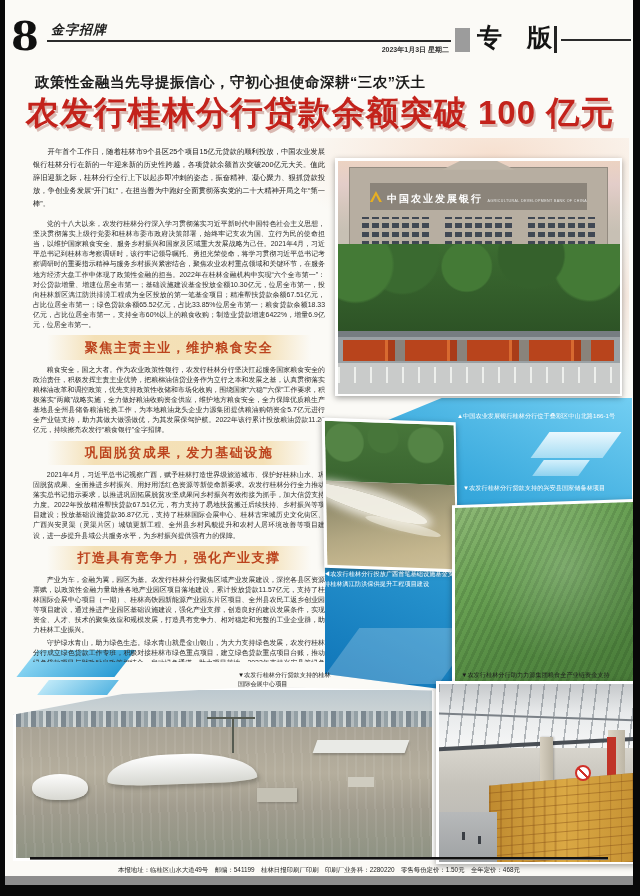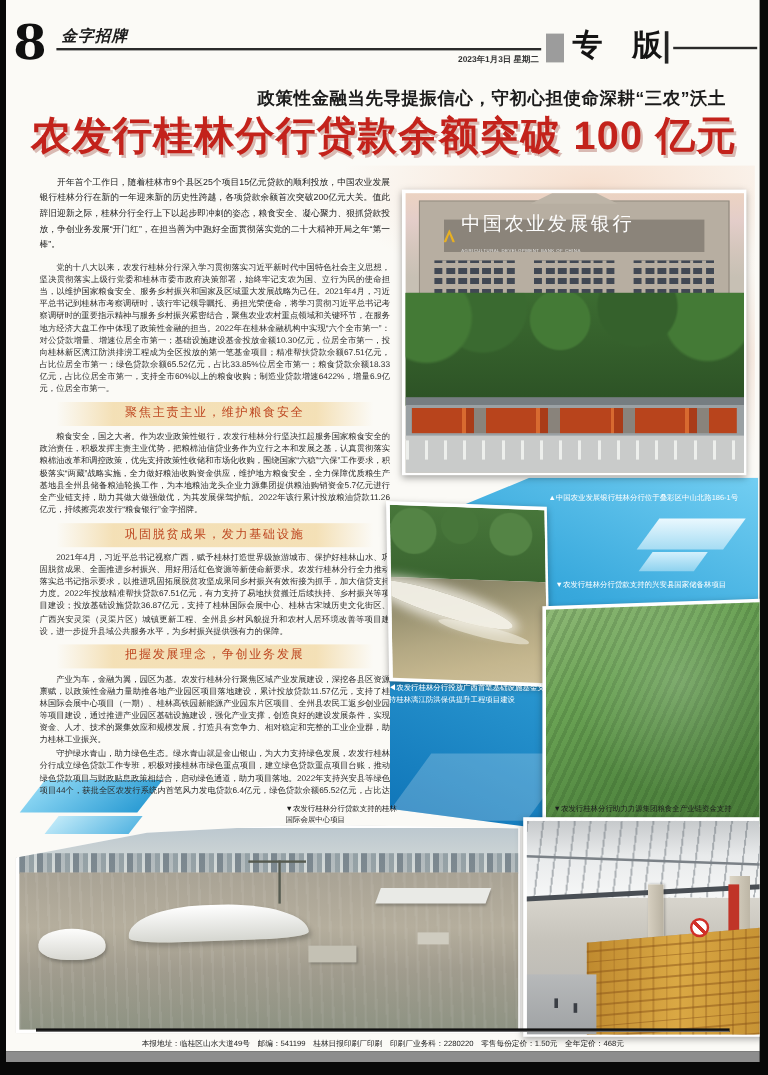--- a/index.html
+++ b/index.html
@@ -14,37 +14,37 @@
   .pagenum { position:absolute; left:6px; top:12px; font-size:40px; font-weight:900; color:#101010; font-family:"DejaVu Serif", serif; }
   .masthead { position:absolute; left:46px; top:21px; font-size:13px; font-weight:bold; font-style:italic; color:#1d1d1d; font-family:"DejaVu Serif", serif; letter-spacing:1px; }
   .head-rule { position:absolute; left:42px; top:40px; width:404px; height:2px; background:#2b2b2b; }
   .head-date { position:absolute; left:290px; top:45px; width:154px; text-align:right; font-size:7px; font-weight:bold; color:#333; }
   .head-block { position:absolute; left:450px; top:28px; width:15px; height:24px; background:#9c9c9c; }
   .section-label { position:absolute; left:472px; top:21px; font-size:25px; font-weight:900; color:#141414; letter-spacing:9px; white-space:nowrap; }
   .head-vbar { position:absolute; left:549px; top:26px; width:3px; height:27px; background:#242424; }
   .head-rule2 { position:absolute; left:556px; top:39px; width:70px; height:2px; background:#2b2b2b; }
 
   
-  .kicker { position:absolute; left:30px; top:73px; width:570px; text-align:right; font-size:14.5px; font-weight:bold; color:#1b1b1b; letter-spacing:0.5px; }
+  .kicker { position:absolute; left:30px; top:73px; width:570px; text-align:left; font-size:14.5px; font-weight:bold; color:#1b1b1b; letter-spacing:0.5px; }
   .headline { position:absolute; left:15px; top:91px; width:600px; text-align:center; font-size:33px; font-weight:900; color:#c3221b; letter-spacing:1px; white-space:nowrap; text-shadow:2px 2.5px 0 rgba(155,65,55,0.35); }
 
   
   .content-bg { position:absolute; left:8px; top:138px; width:616px; height:564px;
     background:
       radial-gradient(ellipse 300px 130px at 78% 3%, rgba(242,198,170,0.5), transparent 70%),
       radial-gradient(ellipse 180px 120px at 100% 28%, rgba(240,205,185,0.35), transparent 70%);
   }
 
   
   .col-left { position:absolute; left:28px; top:146px; width:292px; height:516px; overflow:hidden;
     font-size:6.9px; line-height:1.47; color:#2b2b2b; text-align:justify; word-break:break-all; }
   .intro { font-size:7.3px; line-height:1.78; text-indent:2em; margin-bottom:8px; color:#222; }
   .byline { font-size:7.2px; margin-bottom:6px; color:#1f1f1f; }
   .col-left p.body { margin-bottom:2px; text-indent:2em; }
-  .sec-heading { margin:5px 14px 5px; text-align:center; font-size:10px; font-weight:normal; color:#bc431d; letter-spacing:1.5px; padding:2.5px 0;
+  .sec-heading { margin:5px 14px 5px; text-align:center; font-size:13px; font-weight:bold; color:#bc431d; letter-spacing:1.5px; padding:2.5px 0;
     background:linear-gradient(90deg, rgba(238,203,130,0) 0%, rgba(238,203,130,0.55) 18%, rgba(238,203,130,0.55) 82%, rgba(238,203,130,0) 100%); }
 
   
   .blue-panel { position:absolute; left:320px; top:398px; width:307px; height:300px; z-index:1;
     background:linear-gradient(205deg, #72cef2 0%, #37a8dc 38%, #0d72b6 100%);
     clip-path:polygon(0 16%, 38% 0, 100% 0, 100% 88%, 60% 100%, 0 92%); }
   .bp-shape { position:absolute; transform:skewX(-36deg); }
   .bp-s1 { right:20px; top:34px; width:72px; height:26px; background:linear-gradient(180deg,#eaf8fe,#a5dcf3); }
   .bp-s2 { right:48px; top:62px; width:46px; height:16px; background:linear-gradient(180deg,#d3f0fc,#8fd2ef); }
   .bp-s3 { left:14px; bottom:14px; width:120px; height:56px; background:rgba(255,255,255,0.22); }
@@ -55,21 +55,21 @@
   .photo-inner { position:relative; width:100%; height:100%; overflow:hidden; }
   .layer { position:absolute; }
 
   
   .photo-bank { left:330px; top:158px; width:287px; height:238px; }
   .bk-inner { background:linear-gradient(180deg,#ecd3c2 0%,#e3cdc9 10%,#d4c6bc 20%,#c7c0b4 30%); }
   .bk-building { left:4%; right:4%; top:3%; height:48%; background:#b7aea1; box-shadow:inset 0 0 0 1px rgba(80,75,65,0.35); }
   .bk-pediment { left:36%; top:-14%; width:28%; height:16%; background:#bdb4a7; clip-path:polygon(0 100%, 50% 0, 100% 100%); }
   .bk-sign { left:8%; top:14%; width:84%; height:24%; background:#8b847a; display:flex; align-items:center; justify-content:center; gap:5px; }
   .bk-logo { width:12px; height:11px; background:#e8b021; clip-path:polygon(50% 0, 100% 100%, 78% 100%, 50% 38%, 22% 100%, 0 100%); }
-  .bk-sign-cn { font-size:16px; color:#fdfdfd; font-weight:normal; letter-spacing:2px; white-space:nowrap; line-height:1.1; }
+  .bk-sign-cn { font-size:10px; color:#fdfdfd; font-weight:bold; letter-spacing:2px; white-space:nowrap; line-height:1.1; }
   .bk-sign-en { font-size:3.6px; color:#e6e6e4; letter-spacing:0.4px; white-space:nowrap; }
   .bk-win { top:44%; height:50%; background-image:
       repeating-linear-gradient(90deg, transparent 0 7px, #b7aea1 7px 10px),
       repeating-linear-gradient(0deg, rgba(44,54,70,0.85) 0 5px, transparent 5px 9px); }
   .bk-win.l { left:5%; width:26%; } .bk-win.c { left:37%; width:26%; } .bk-win.r { right:5%; width:26%; }
   .bk-trees { left:-2%; right:-2%; top:36%; height:40%;
     background-image:
       radial-gradient(circle at 8% 22%, #447a36 13%, transparent 14%),
       radial-gradient(circle at 24% 14%, #3a6a30 15%, transparent 16%),
       radial-gradient(circle at 46% 24%, #447a36 14%, transparent 15%),
@@ -187,30 +187,30 @@
       <div class="bp-shape bp-s1"></div>
       <div class="bp-shape bp-s2"></div>
       <div class="bp-shape bp-s3"></div>
       <div class="bp-shape bp-s4"></div>
     </div>
 
     <div class="deco deco-a"></div>
     <div class="deco deco-b"></div>
 
     <div class="col-left">
-      <p class="intro">开年首个工作日，随着桂林市9个县区25个项目15亿元贷款的顺利投放，中国农业发展银行桂林分行在新的一年迎来新的历史性跨越，各项贷款余额首次突破200亿元大关。值此辞旧迎新之际，桂林分行全行上下以起步即冲刺的姿态，粮食安全、凝心聚力、狠抓贷款投放，争创业务发展“开门红”，在担当善为中跑好全面贯彻落实党的二十大精神开局之年“第一棒”。</p>
+      <p class="intro">开年首个工作日，随着桂林市9个县区25个项目15亿元贷款的顺利投放，中国农业发展银行桂林分行在新的一年迎来新的历史性跨越，各项贷款余额首次突破200亿元大关。值此辞旧迎新之际，桂林分行全行上下以起步即冲刺的姿态，振奋精神、凝心聚力、狠抓贷款投放，争创业务发展“开门红”，在担当善为中跑好全面贯彻落实党的二十大精神开局之年“第一棒”。</p>
       <p class="body">党的十八大以来，农发行桂林分行深入学习贯彻落实习近平新时代中国特色社会主义思想，坚决贯彻落实上级行党委和桂林市委市政府决策部署，始终牢记支农为国、立行为民的使命担当，以维护国家粮食安全、服务乡村振兴和国家及区域重大发展战略为己任。2021年4月，习近平总书记到桂林市考察调研时，该行牢记领导嘱托、勇担光荣使命，将学习贯彻习近平总书记考察调研时的重要指示精神与服务乡村振兴紧密结合，聚焦农业农村重点领域和关键环节，在服务地方经济大盘工作中体现了政策性金融的担当。2022年在桂林金融机构中实现“六个全市第一”：对公贷款增量、增速位居全市第一；基础设施建设基金投放金额10.30亿元，位居全市第一，投向桂林新区漓江防洪排涝工程成为全区投放的第一笔基金项目；精准帮扶贷款余额67.51亿元，占比位居全市第一；绿色贷款余额65.52亿元，占比33.85%位居全市第一；粮食贷款余额18.33亿元，占比位居全市第一，支持全市60%以上的粮食收购；制造业贷款增速6422%，增量6.9亿元，位居全市第一。</p>
 
       <h3 class="sec-heading">聚焦主责主业，维护粮食安全</h3>
       <p class="body">粮食安全，国之大者。作为农业政策性银行，农发行桂林分行坚决扛起服务国家粮食安全的政治责任，积极发挥主责主业优势，把粮棉油信贷业务作为立行之本和发展之基，认真贯彻落实粮棉油改革和调控政策，优先支持政策性收储和市场化收购，围绕国家“六稳”“六保”工作要求，积极落实“两藏”战略实施，全力做好粮油收购资金供应，维护地方粮食安全，全力保障优质粮生产基地县全州县储备粮油轮换工作，为本地粮油龙头企业力源集团提供粮油购销资金5.7亿元进行全产业链支持，助力其做大做强做优，为其发展保驾护航。2022年该行累计投放粮油贷款11.26亿元，持续擦亮农发行“粮食银行”金字招牌。</p>
 
       <h3 class="sec-heading">巩固脱贫成果，发力基础设施</h3>
       <p class="body">2021年4月，习近平总书记视察广西，赋予桂林打造世界级旅游城市、保护好桂林山水、巩固脱贫成果、全面推进乡村振兴、用好用活红色资源等新使命新要求。农发行桂林分行全力推动落实总书记指示要求，以推进巩固拓展脱贫攻坚成果同乡村振兴有效衔接为抓手，加大信贷支持力度。2022年投放精准帮扶贷款67.51亿元，有力支持了易地扶贫搬迁后续扶持、乡村振兴等项目建设；投放基础设施贷款36.87亿元，支持了桂林国际会展中心、桂林古宋城历史文化街区、广西兴安灵渠（灵渠片区）城镇更新工程、全州县乡村风貌提升和农村人居环境改善等项目建设，进一步提升县域公共服务水平，为乡村振兴提供强有力的保障。</p>
 
-      <h3 class="sec-heading">把握发展理念，争创业务发展</h3>
+      <h3 class="sec-heading">打造具有竞争力，强化产业支撑</h3>
       <p class="body">产业为车，金融为翼，园区为基。农发行桂林分行聚焦区域产业发展建设，深挖各县区资源禀赋，以政策性金融力量助推各地产业园区项目落地建设，累计投放贷款11.57亿元，支持了桂林国际会展中心项目（一期）、桂林高铁园新能源产业园东片区项目、全州县农民工返乡创业园等项目建设，通过推进产业园区基础设施建设，强化产业支撑，创造良好的建设发展条件，实现资金、人才、技术的聚集效应和规模发展，打造具有竞争力、相对稳定和完整的工业企业群，助力桂林工业振兴。</p>
       <p class="body">守护绿水青山，助力绿色生态。绿水青山就是金山银山，为大力支持绿色发展，农发行桂林分行成立绿色贷款工作专班，积极对接桂林市绿色重点项目，建立绿色贷款重点项目台账，推动绿色贷款项目与财政贴息政策相结合，启动绿色通道，助力项目落地。2022年支持兴安县等绿色项目44个，获批全区农发行系统内首笔风力发电贷款6.4亿元，绿色贷款余额65.52亿元，占比达33.85%，位居全市第一；将生态环境治理与产业开发项目结合，获批贷款7.3亿元支持桂林罗汉果小镇生态环境治理与产业发展EOD项目，为当地在生态环境治理与产业发展、特色产业导入、生态保护与产业融合、政企合作机制上提供新的实践思路。</p>
 
     </div>
 
     <div class="photo photo-bank">
       <div class="photo-inner bk-inner">
         <div class="layer bk-building">
           <div class="layer bk-pediment"></div>
           <div class="layer bk-sign">

